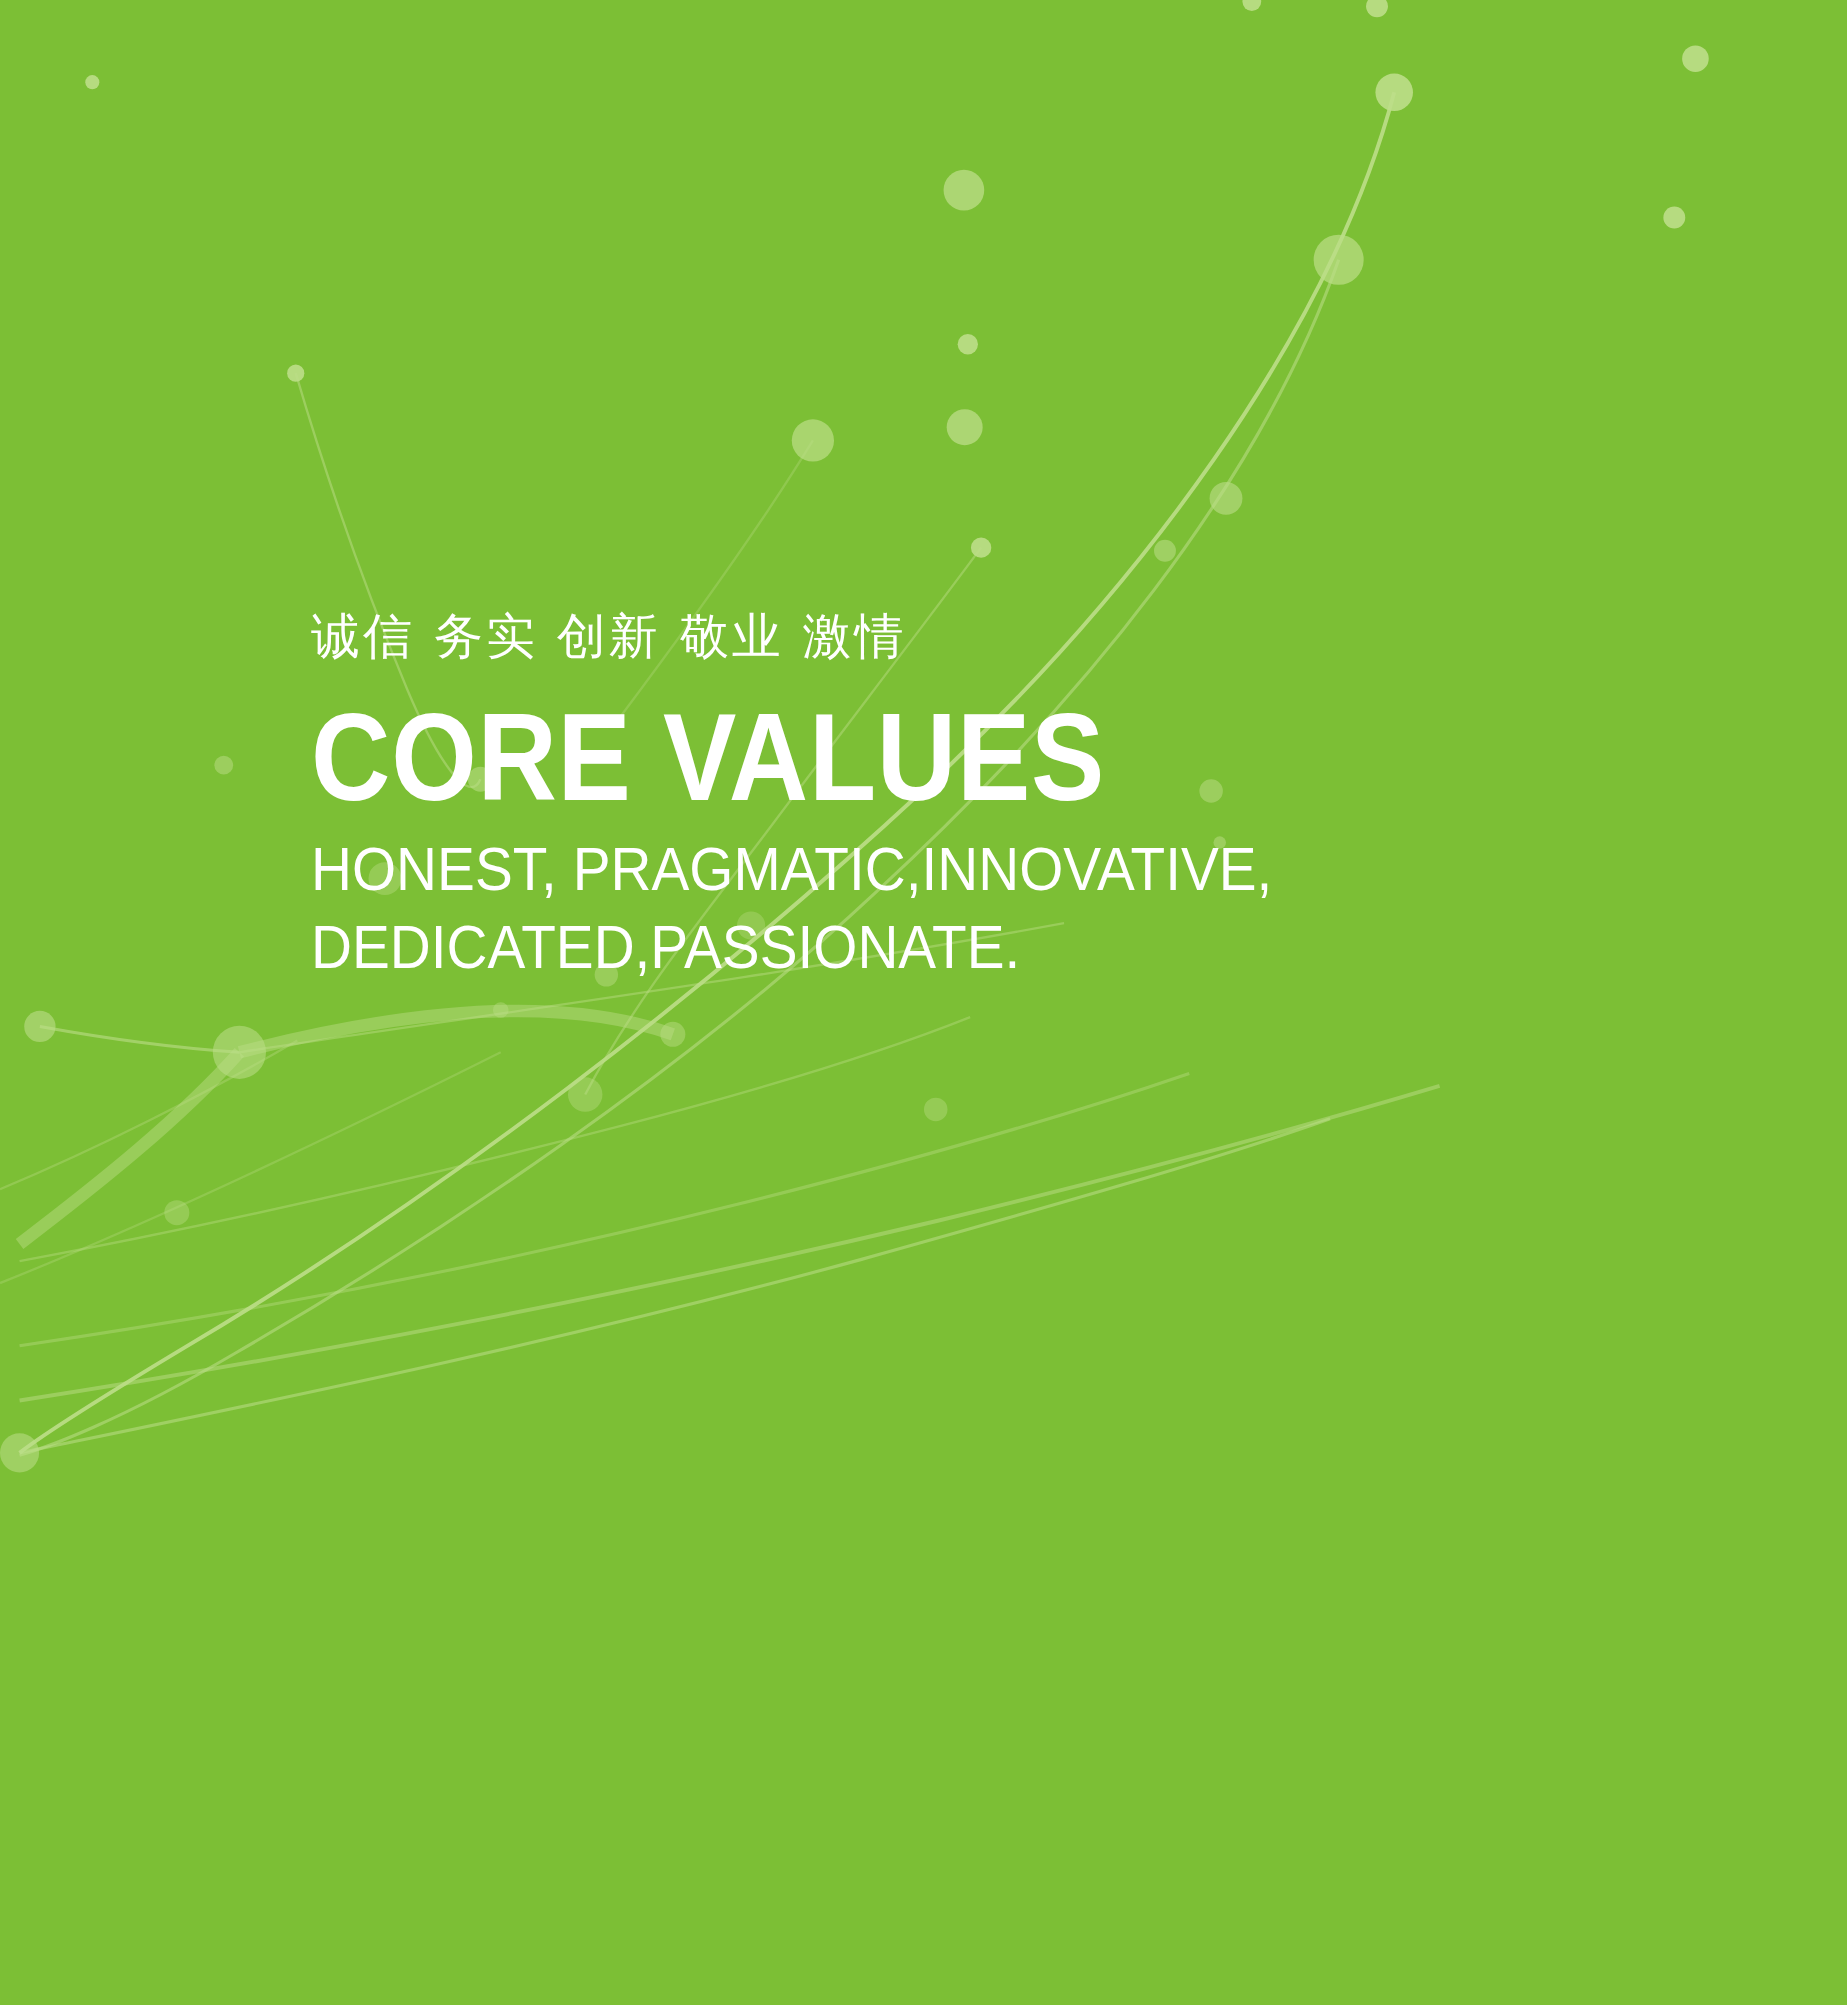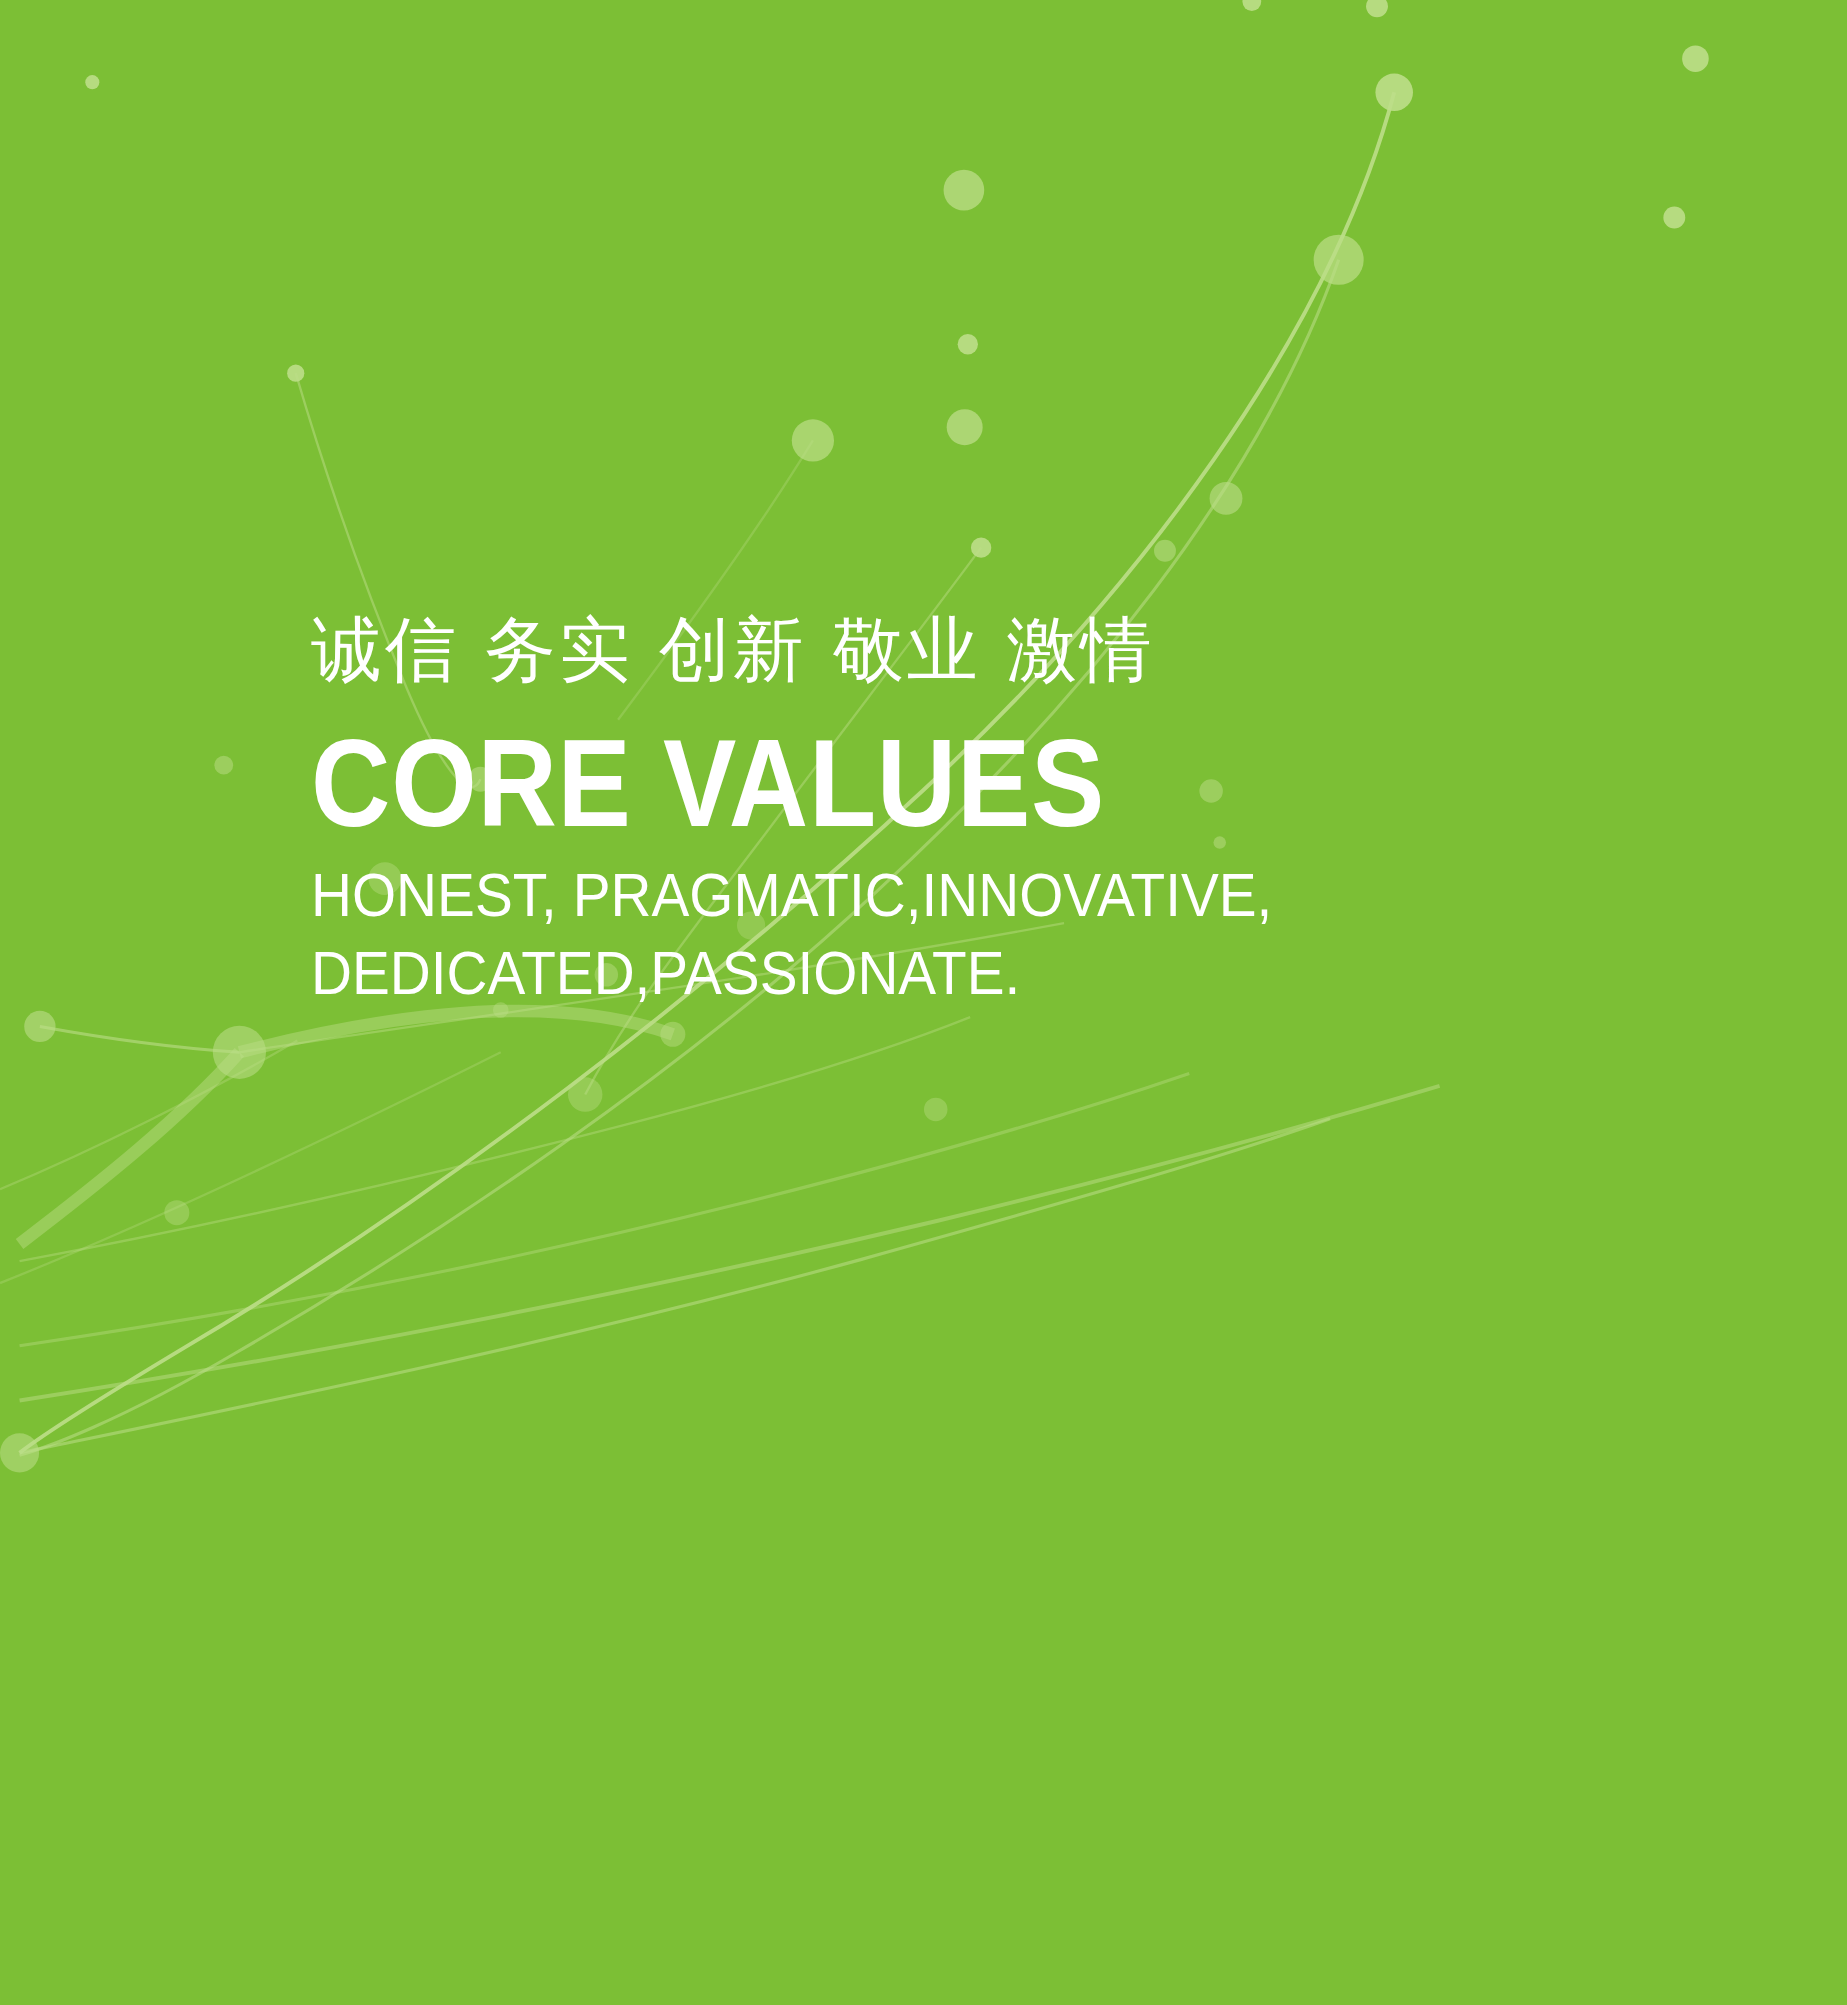--- a/index.html
+++ b/index.html
@@ -35,21 +35,21 @@
     font-size: 142px;
     line-height: 1.06;
     font-weight: 700;
     letter-spacing: 6.3px;
     white-space: nowrap;
     margin: 0 0 9.4px 0;
     font-family: "DejaVu Sans", "Liberation Sans", sans-serif;
   }
   .cn-sub {
     color: #ffffff;
-    font-size: 71px;
+    font-size: 49px;
     line-height: 1.18;
     font-weight: 400;
     letter-spacing: 3.1px;
     white-space: nowrap;
     margin: 14px 0 28px 0;
     font-family: "DejaVu Sans", "Liberation Sans", sans-serif;
   }
   .en-title {
     color: #ffffff;
     font-size: 125px;

